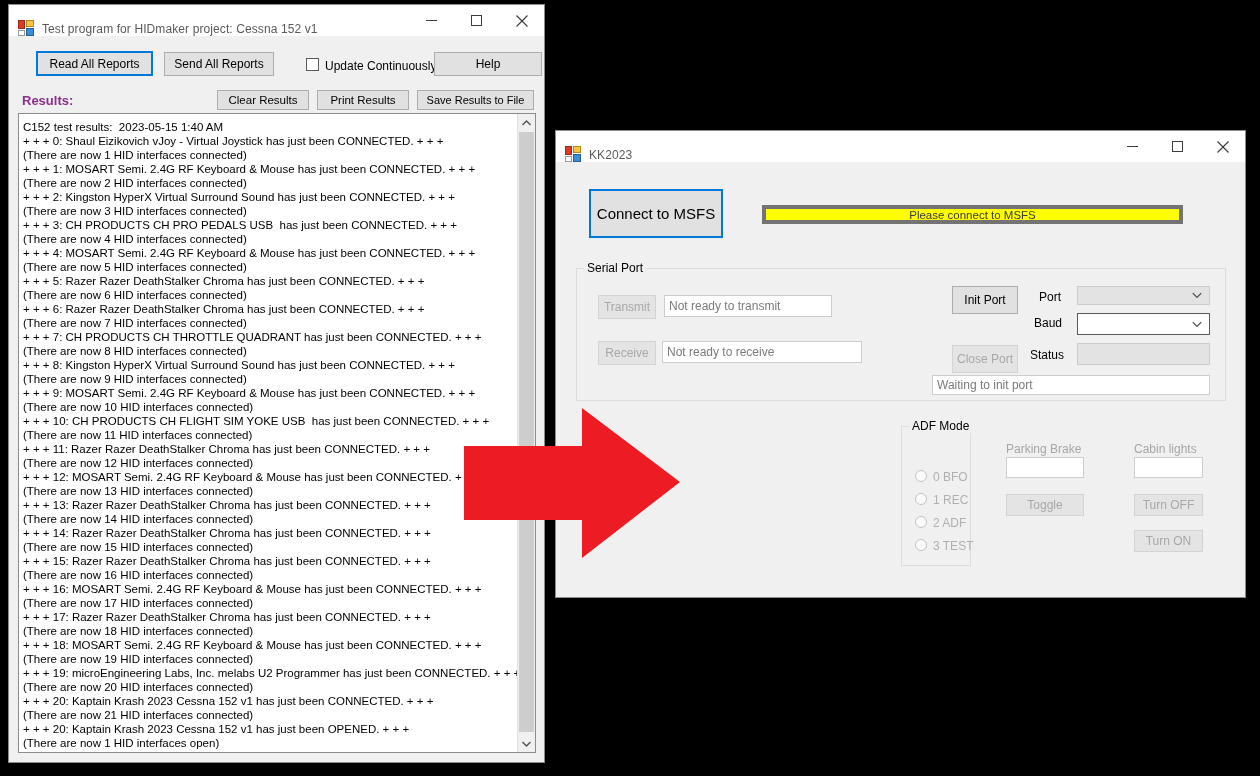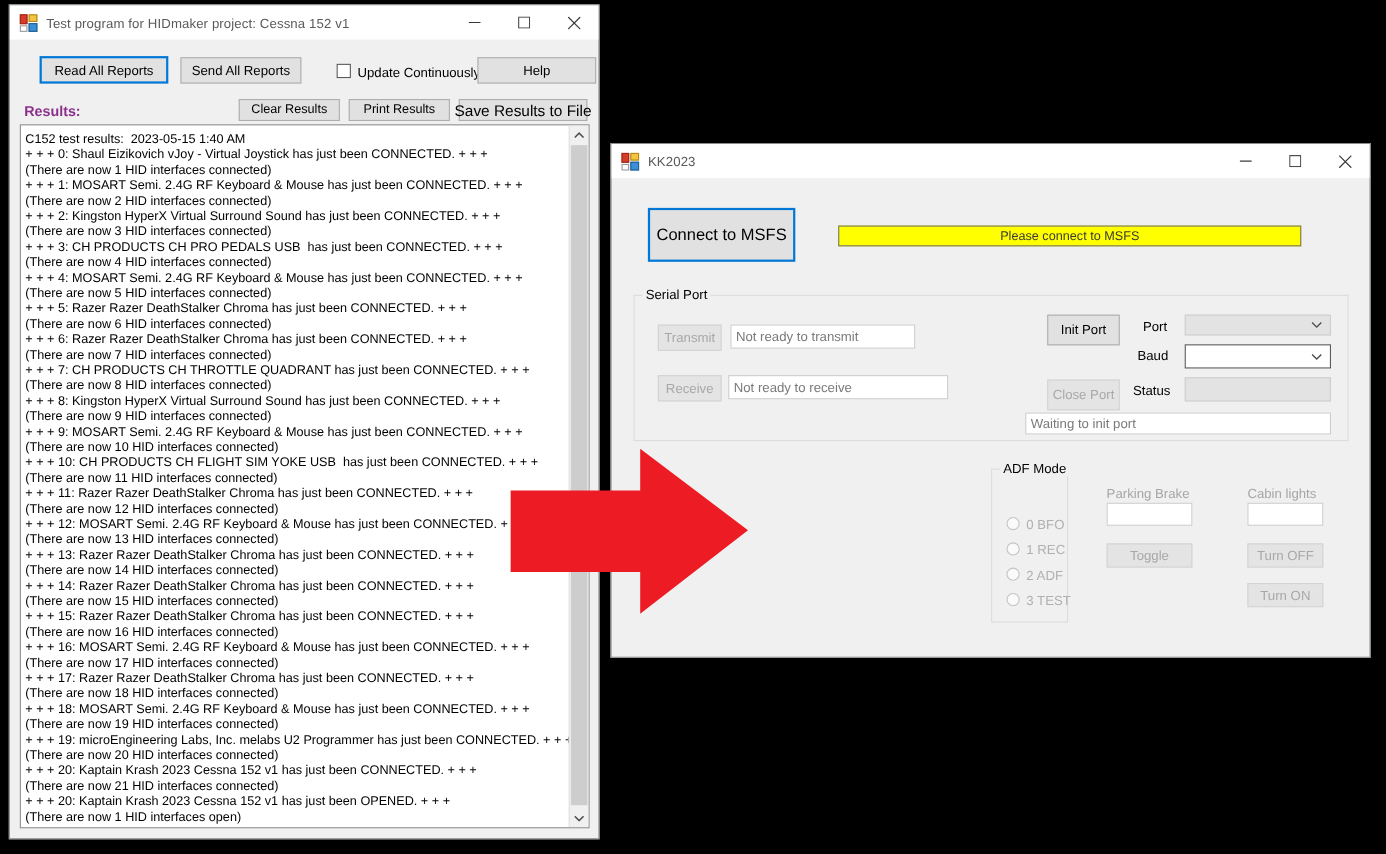--- a/index.html
+++ b/index.html
@@ -23,21 +23,21 @@
   .window {
     position: absolute;
     background: #f0f0f0;
     border: 1px solid #7a7a7a;
     box-sizing: border-box;
   }
   .titlebar {
     height: 31px;
     background: #ffffff;
     display: flex;
-    align-items: center;
+    align-items: flex-end;
     box-sizing: border-box;
   }
   .title-icon {
     width: 16px;
     height: 16px;
     margin-left: 9px;
     margin-right: 8px;
     position: relative;
     flex: 0 0 auto;
   }
@@ -202,21 +202,21 @@
   #connect-msfs-btn {
     left: 33px; top: 58px; width: 134px; height: 49px;
     font-size: 15px;
     background: #e1e1e1;
     border: 2px solid #0078d7;
   }
   #msfs-status {
     position: absolute;
     left: 206px; top: 74px; width: 421px; height: 19px;
     background: #ffff00;
-    border: 1px solid #737373;
+    border: 4px solid #737373;
     box-sizing: border-box;
     display: flex; align-items: center; justify-content: center;
     font-size: 11.5px;
     color: #3a3a3a;
   }
 
   #serial-group {
     left: 20px; top: 137px; width: 650px; height: 133px;
   }
   #adf-group {
@@ -303,21 +303,21 @@
 
     <div style="position:absolute; left:297px; top:53px; width:13px; height:13px; background:#fff; border:1px solid #5a5a5a; box-sizing:border-box;"></div>
     <div class="lbl" style="left:316px; top:54px;">Update Continuously</div>
 
     <div class="btn" style="left:425px; top:47px; width:108px; height:24px;">Help</div>
 
     <div id="results-label">Results:</div>
 
     <div class="btn" style="left:208px; top:85px; width:92px; height:20px; font-size:11.5px;">Clear Results</div>
     <div class="btn" style="left:308px; top:85px; width:92px; height:20px; font-size:11.5px;">Print Results</div>
-    <div class="btn" style="left:408px; top:85px; width:117px; height:20px; font-size:14px;">Save Results to File</div>
+    <div class="btn" style="left:408px; top:85px; width:117px; height:20px; font-size:11px;">Save Results to File</div>
 
     <div id="log-box">
       <div id="log-text">C152 test results:  2023-05-15 1:40 AM
 + + + 0: Shaul Eizikovich vJoy - Virtual Joystick has just been CONNECTED. + + +
 (There are now 1 HID interfaces connected)
 + + + 1: MOSART Semi. 2.4G RF Keyboard &amp; Mouse has just been CONNECTED. + + +
 (There are now 2 HID interfaces connected)
 + + + 2: Kingston HyperX Virtual Surround Sound has just been CONNECTED. + + +
 (There are now 3 HID interfaces connected)
 + + + 3: CH PRODUCTS CH PRO PEDALS USB  has just been CONNECTED. + + +

